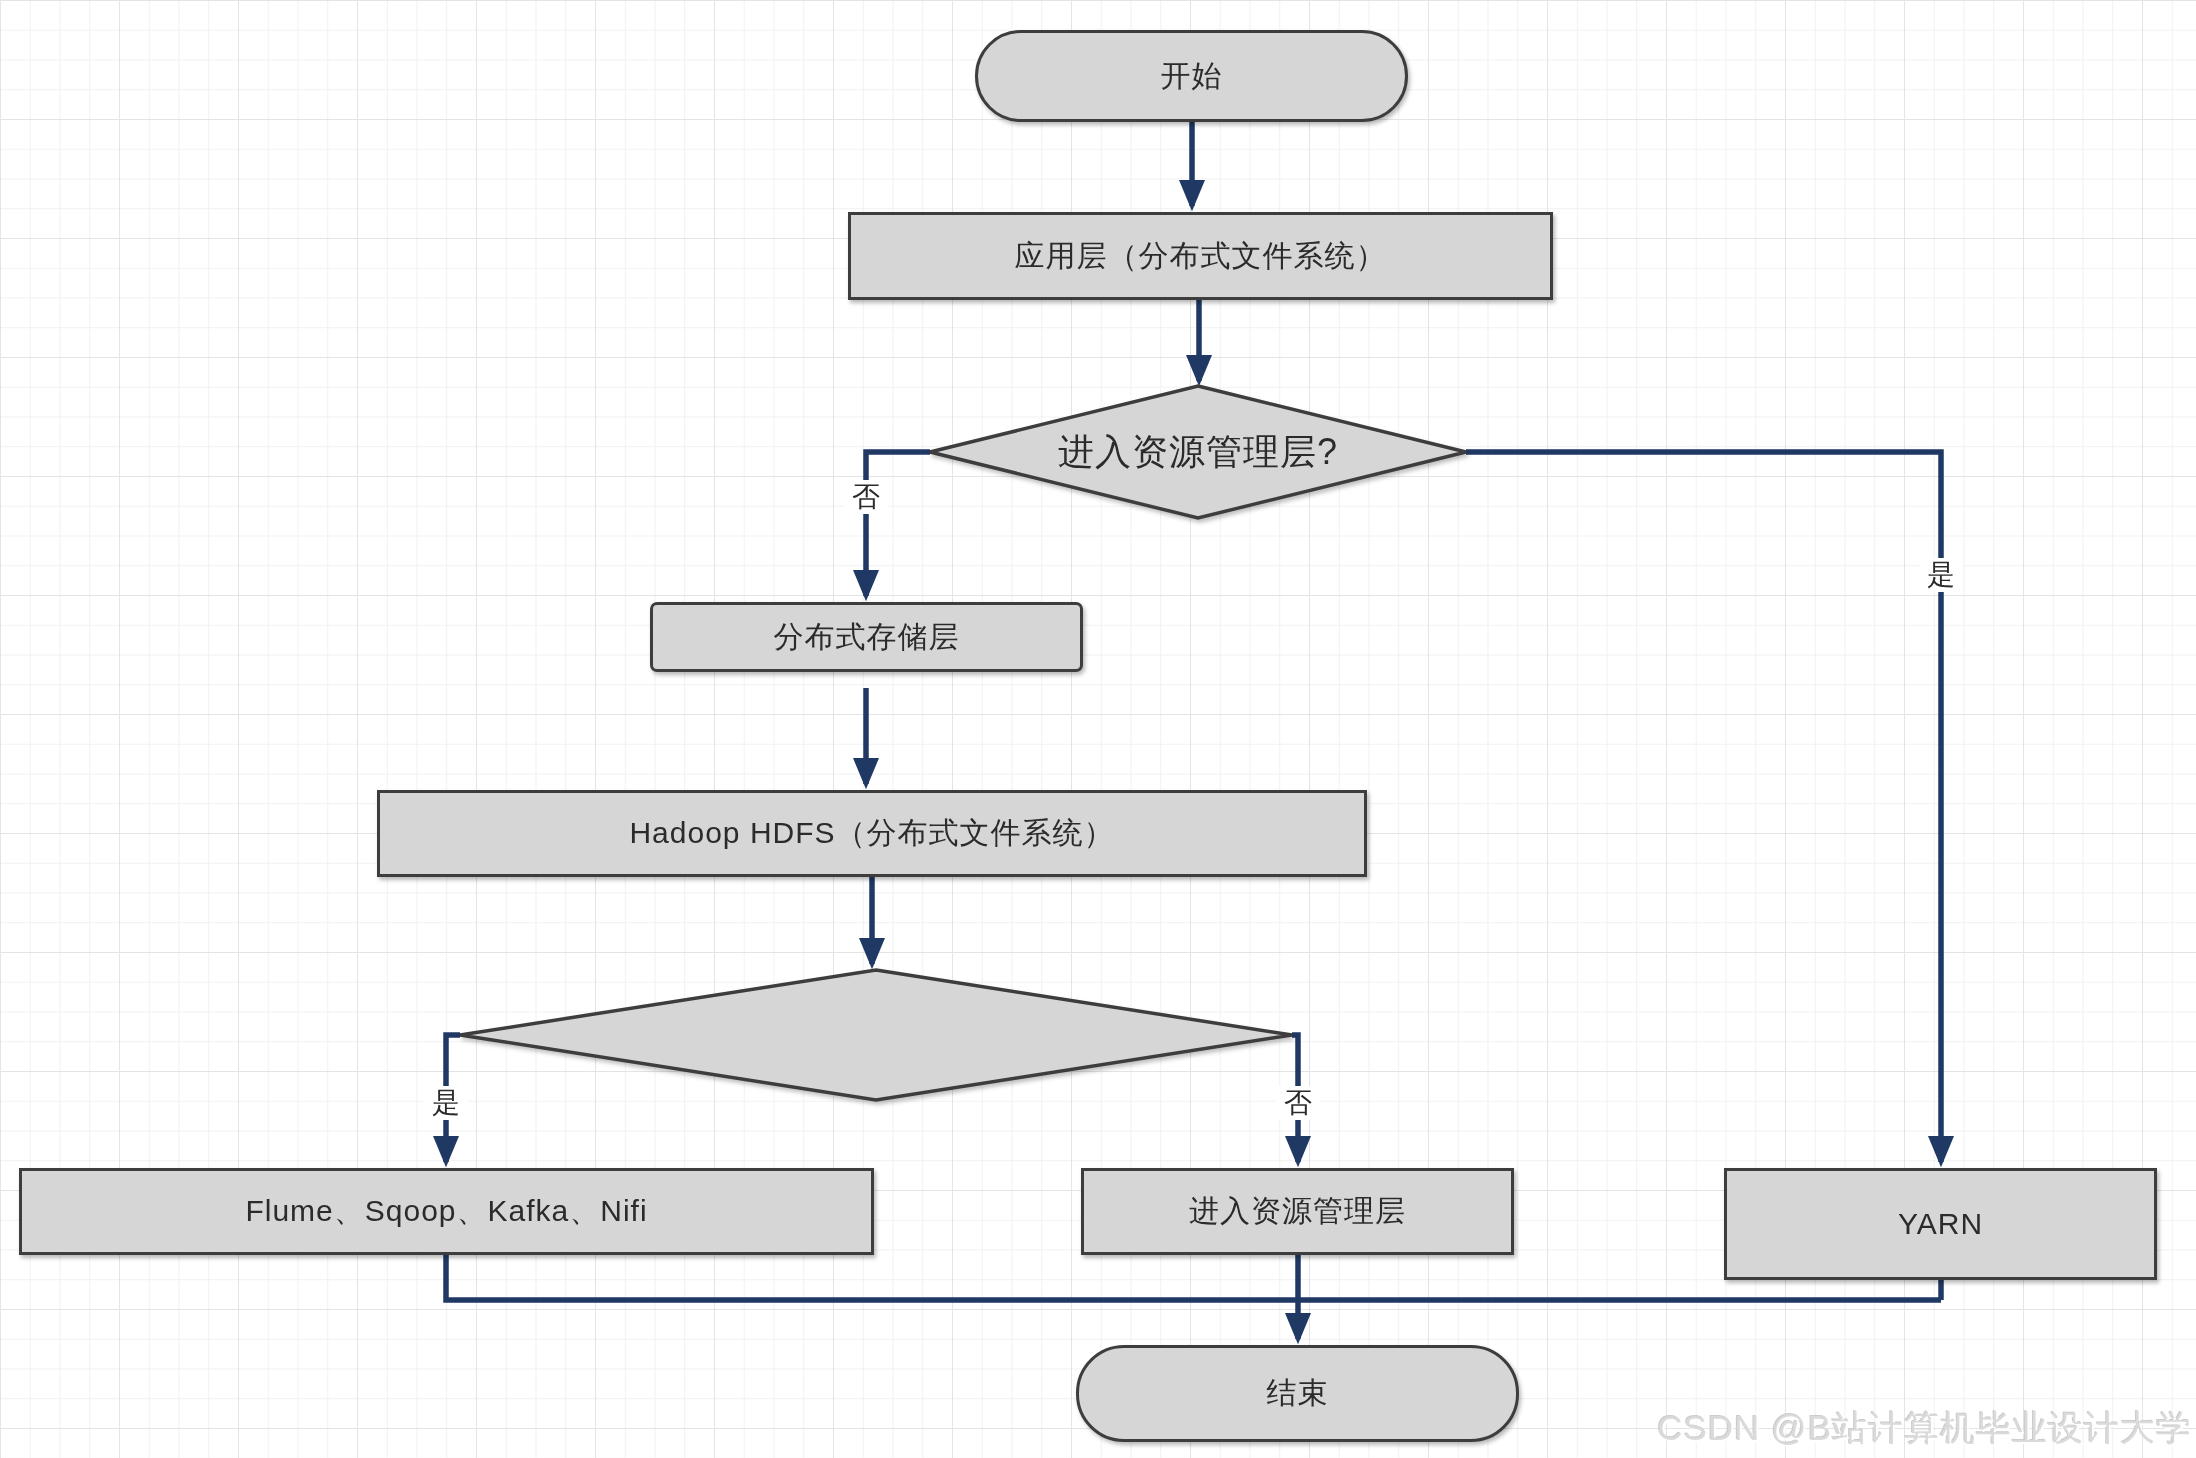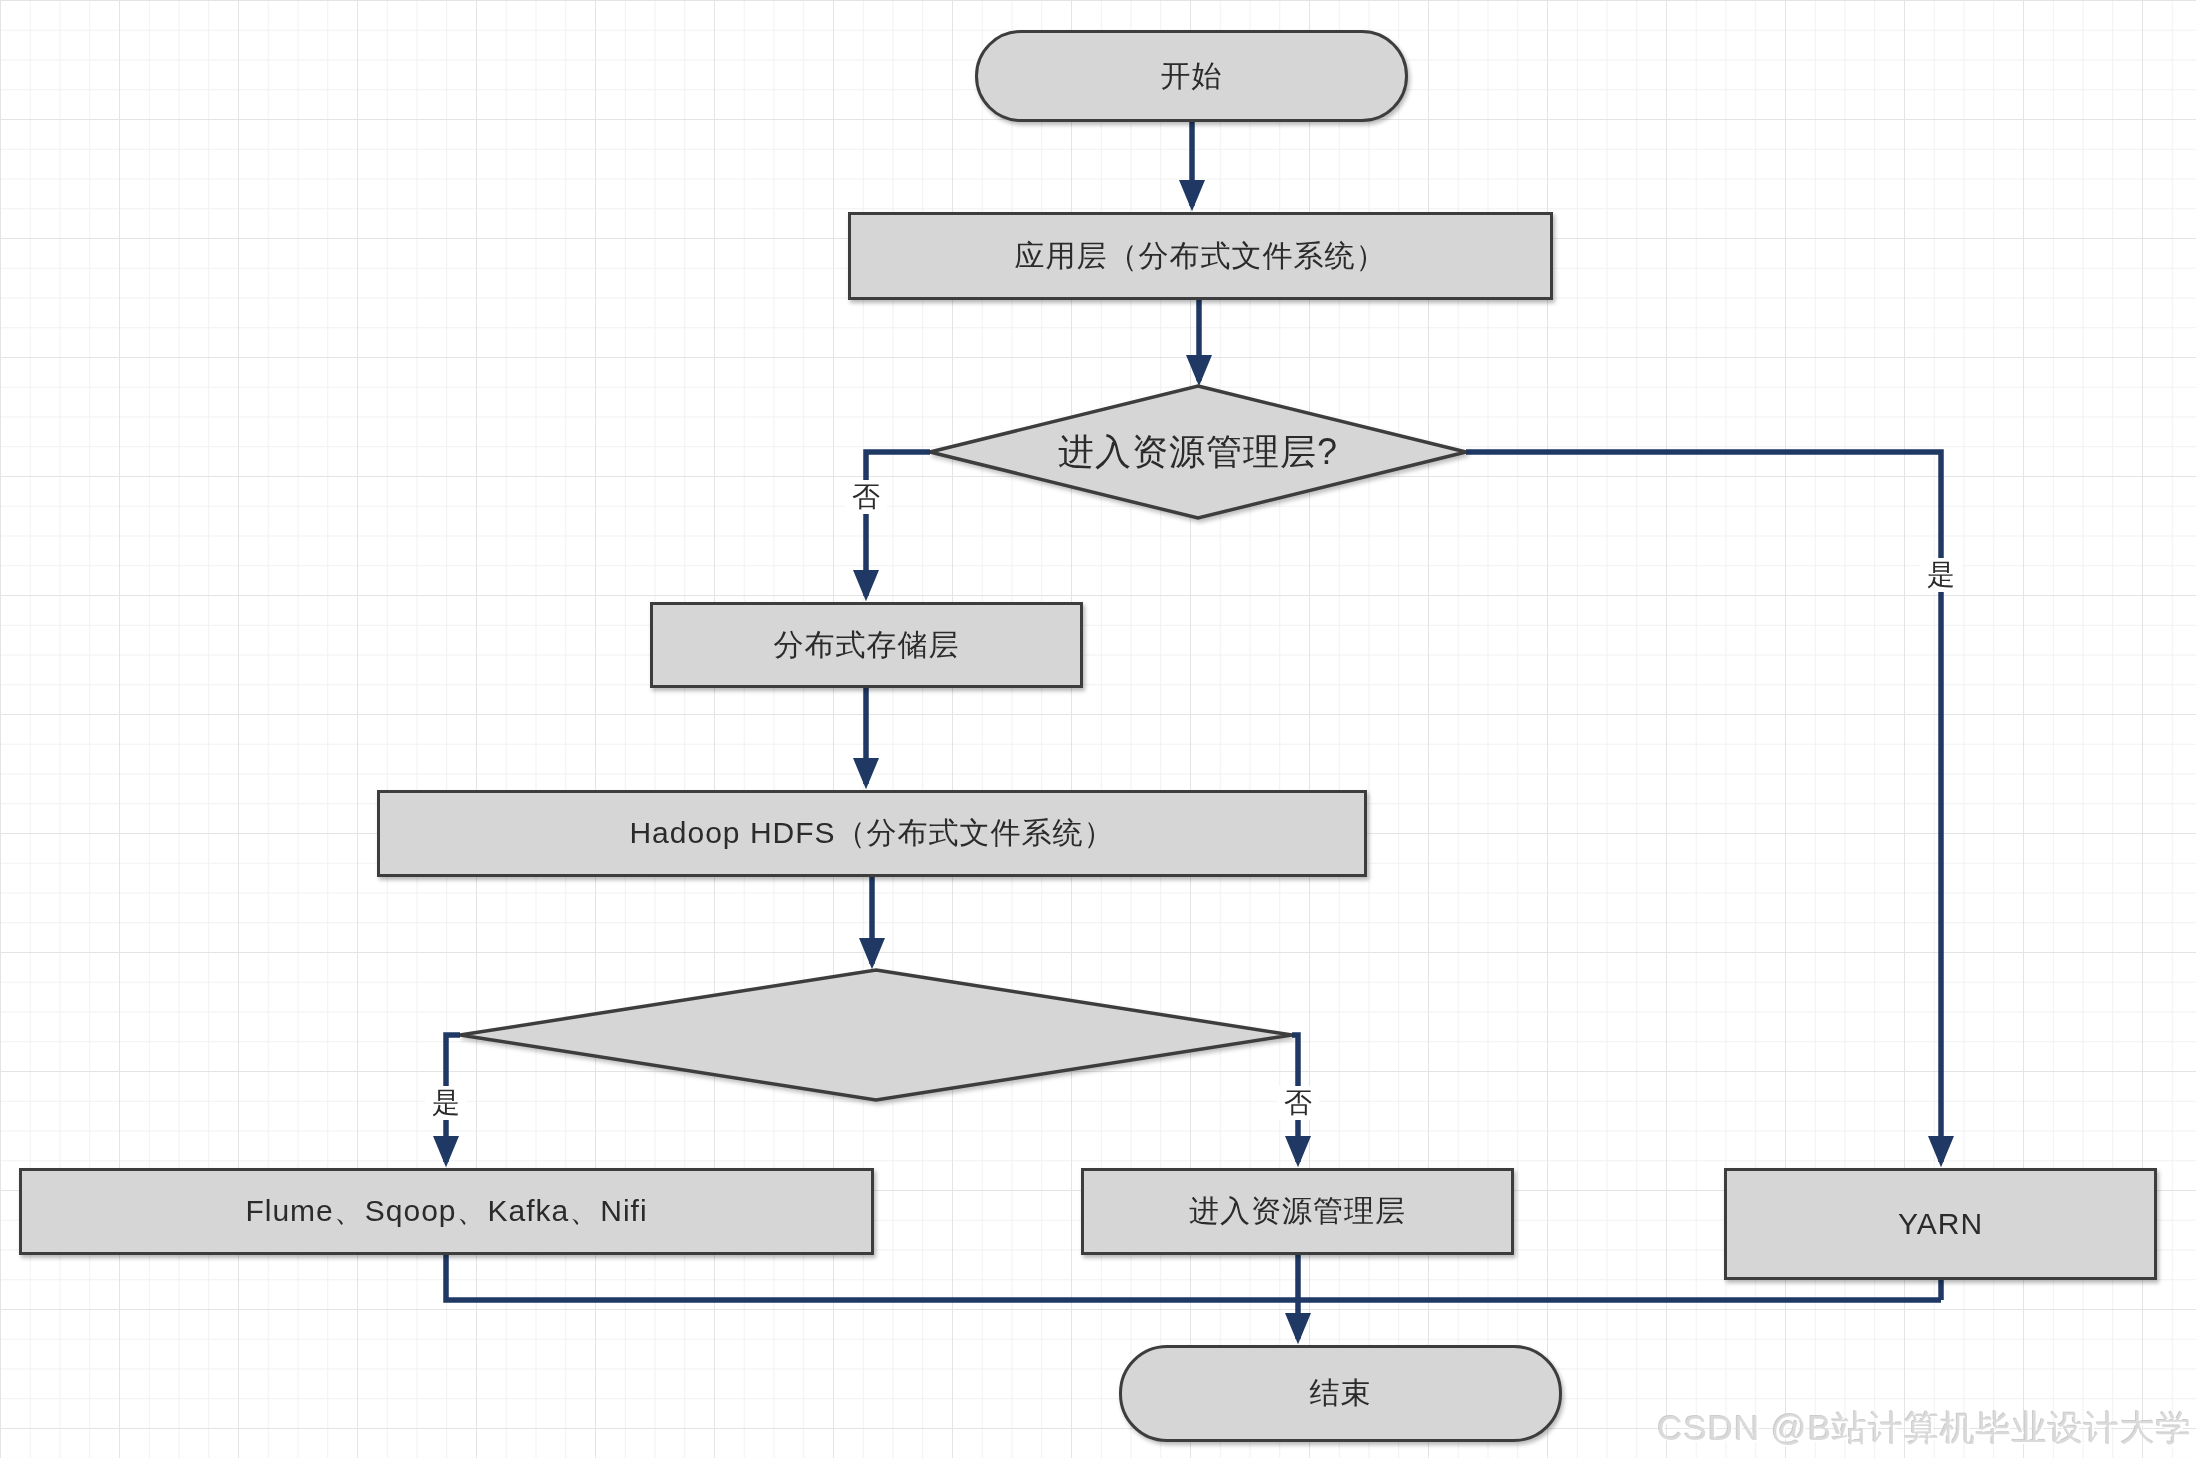--- a/index.html
+++ b/index.html
@@ -105,31 +105,31 @@
     <g fill="#d6d6d6" stroke="#3d3d3d" stroke-width="3.5" style="filter: drop-shadow(2px 3px 2px rgba(0,0,0,0.25));">
       <polygon points="1198,386 1466,452 1198,518 930,452"></polygon>
       <polygon points="876,970 1292,1035 876,1100 460,1035"></polygon>
     </g>
   </svg>
 
   <div class="node terminator" style="left:975px; top:30px; width:433px; height:92px;">开始</div>
 
   <div class="node" style="left:848px; top:212px; width:705px; height:88px;">应用层（分布式文件系统）</div>
 
-  <div class="node" style="left:650px; top:602px; width:433px; height:86px;">分布式存储层</div>
+  <div class="node" style="left:650px; top:602px; width:433px; height:70px;border-radius:7px;">分布式存储层</div>
 
   <div class="node" style="left:377px; top:790px; width:990px; height:87px;">Hadoop HDFS（分布式文件系统）</div>
 
   <div class="node" style="left:19px; top:1168px; width:855px; height:87px;">Flume、Sqoop、Kafka、Nifi</div>
 
   <div class="node" style="left:1081px; top:1168px; width:433px; height:87px;">进入资源管理层</div>
 
   <div class="node" style="left:1724px; top:1168px; width:433px; height:112px;">YARN</div>
 
-  <div class="node terminator" style="left:1119px; top:1345px; width:443px; height:97px;">结束</div>
+  <div class="node terminator" style="left:1076px; top:1345px; width:443px; height:97px;">结束</div>
 
   <div class="diamond-label" style="left:998px; top:427px; width:400px; height:50px;">进入资源管理层?</div>
 
 
   <span class="edge-label" style="left:866px; top:497px;">否</span>
 
   <span class="edge-label" style="left:1941px; top:575px;">是</span>
 
   <span class="edge-label" style="left:446px; top:1103px;">是</span>
 

